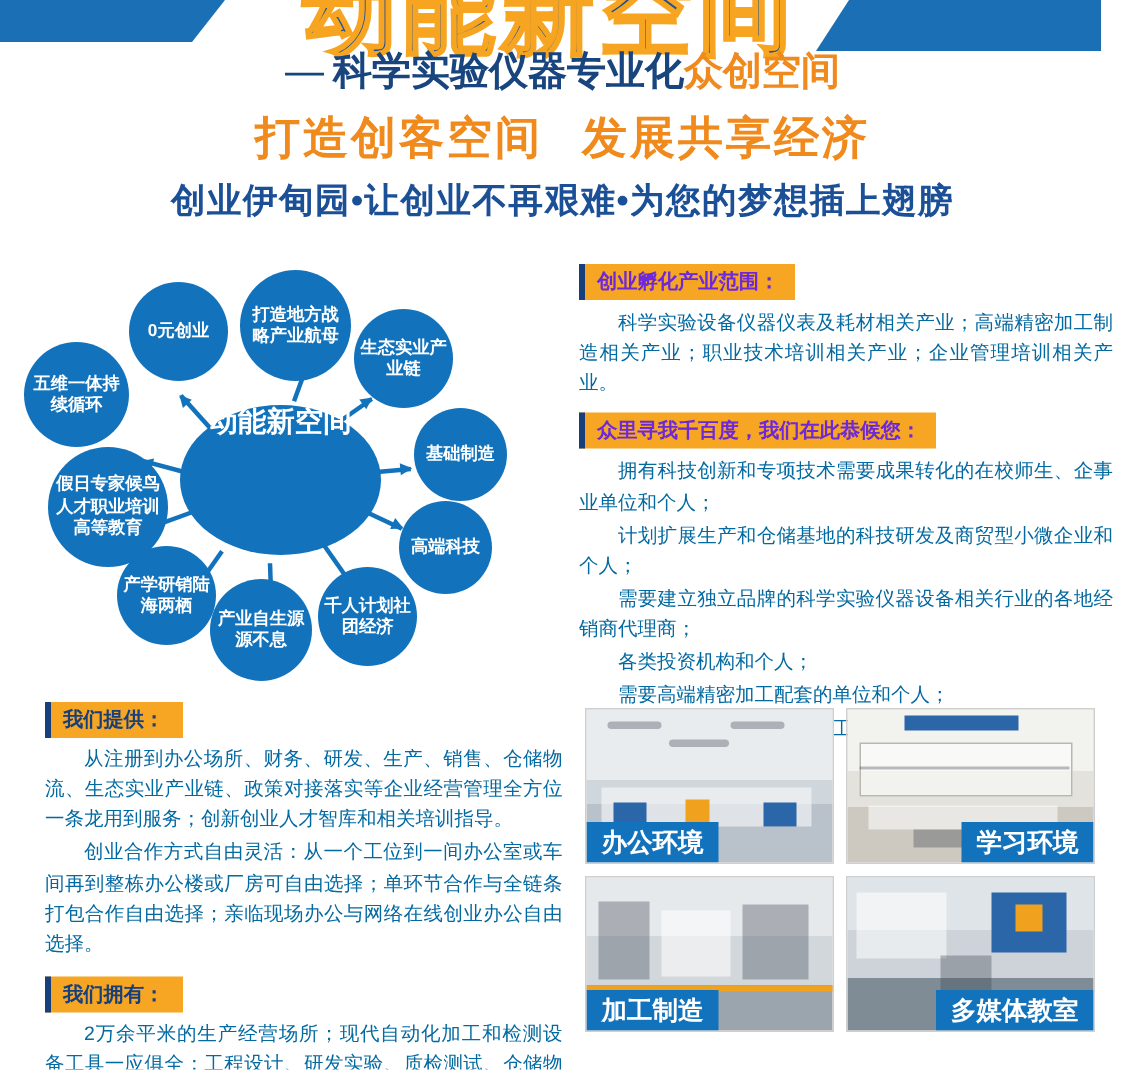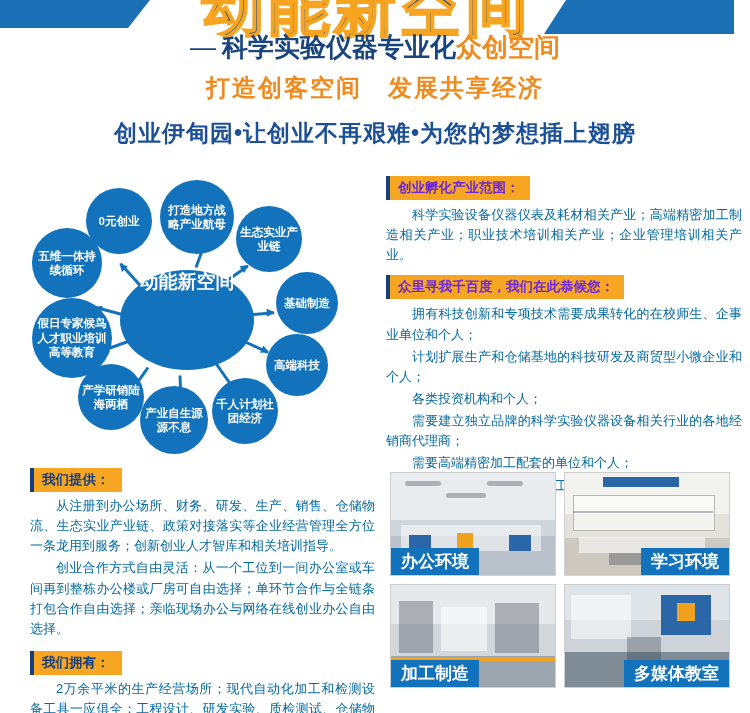--- a/index.html
+++ b/index.html
@@ -35,21 +35,21 @@
     white-space:nowrap;
   }
   .subtitle1{
     position:absolute;top:30px;left:0;width:750px;text-align:center;
     font-size:26px;font-weight:bold;color:#19457f;white-space:nowrap;
   }
   .subtitle1 .orange{color:#f08a1d;}
   .subtitle1 .dash{color:#19457f;font-weight:normal;margin-right:6px;}
   .subtitle2{
     position:absolute;top:72px;left:0;width:750px;text-align:center;
-    font-size:24px;font-weight:bold;color:#f08a1d;white-space:nowrap;
+    font-size:30px;font-weight:bold;color:#f08a1d;white-space:nowrap;
     letter-spacing:2px;
   }
   .subtitle2 .gap{display:inline-block;width:26px;}
   .subtitle3{
     position:absolute;top:118px;left:0;width:750px;text-align:center;
     font-size:23px;font-weight:bold;color:#1b4f96;white-space:nowrap;
     letter-spacing:1px;
   }
 
   
@@ -156,33 +156,33 @@
       </div>
 
       <div class="node" style="left:152px;top:6px;width:74px;height:74px;">打造地方战略产业航母</div>
       <div class="node" style="left:228px;top:32px;width:66px;height:66px;">生态实业产业链</div>
       <div class="node" style="left:268px;top:98px;width:62px;height:62px;">基础制造</div>
       <div class="node" style="left:258px;top:160px;width:62px;height:62px;">高端科技</div>
       <div class="node" style="left:204px;top:204px;width:66px;height:66px;">千人计划社团经济</div>
       <div class="node" style="left:132px;top:212px;width:68px;height:68px;">产业自生源源不息</div>
       <div class="node" style="left:70px;top:190px;width:66px;height:66px;">产学研销陆海两栖</div>
       <div class="node" style="left:24px;top:124px;width:80px;height:80px;">假日专家候鸟人才职业培训高等教育</div>
-      <div class="node" style="left:24px;top:54px;width:70px;height:70px;">五维一体持续循环</div>
+      <div class="node" style="left:8px;top:54px;width:70px;height:70px;">五维一体持续循环</div>
       <div class="node" style="left:78px;top:14px;width:66px;height:66px;">0元创业</div>
     </div>
 
     <div class="rightcol">
       <div class="hdr">创业孵化产业范围：</div>
       <p class="body-txt">科学实验设备仪器仪表及耗材相关产业；高端精密加工制造相关产业；职业技术培训相关产业；企业管理培训相关产业。</p>
 
       <div class="hdr" style="margin-top:8px;">众里寻我千百度，我们在此恭候您：</div>
       <p class="body-txt">拥有科技创新和专项技术需要成果转化的在校师生、企事业单位和个人；</p>
       <p class="body-txt">计划扩展生产和仓储基地的科技研发及商贸型小微企业和个人；</p>
+      <p class="body-txt">需要建立独立品牌的科学实验仪器设备相关行业的各地经销商代理商；</p>
       <p class="body-txt">各类投资机构和个人；</p>
-      <p class="body-txt">需要建立独立品牌的科学实验仪器设备相关行业的各地经销商代理商；</p>
       <p class="body-txt">需要高端精密加工配套的单位和个人；</p>
       <p class="body-txt">需要降低成本寻求专业代工的单位和个人。</p>
     </div>
   </div>
 
   <div class="bottom">
 
     <div class="bl">
       <div class="bhdr">我们提供：</div>
       <p class="body-txt">从注册到办公场所、财务、研发、生产、销售、仓储物流、生态实业产业链、政策对接落实等企业经营管理全方位一条龙用到服务；创新创业人才智库和相关培训指导。</p>

